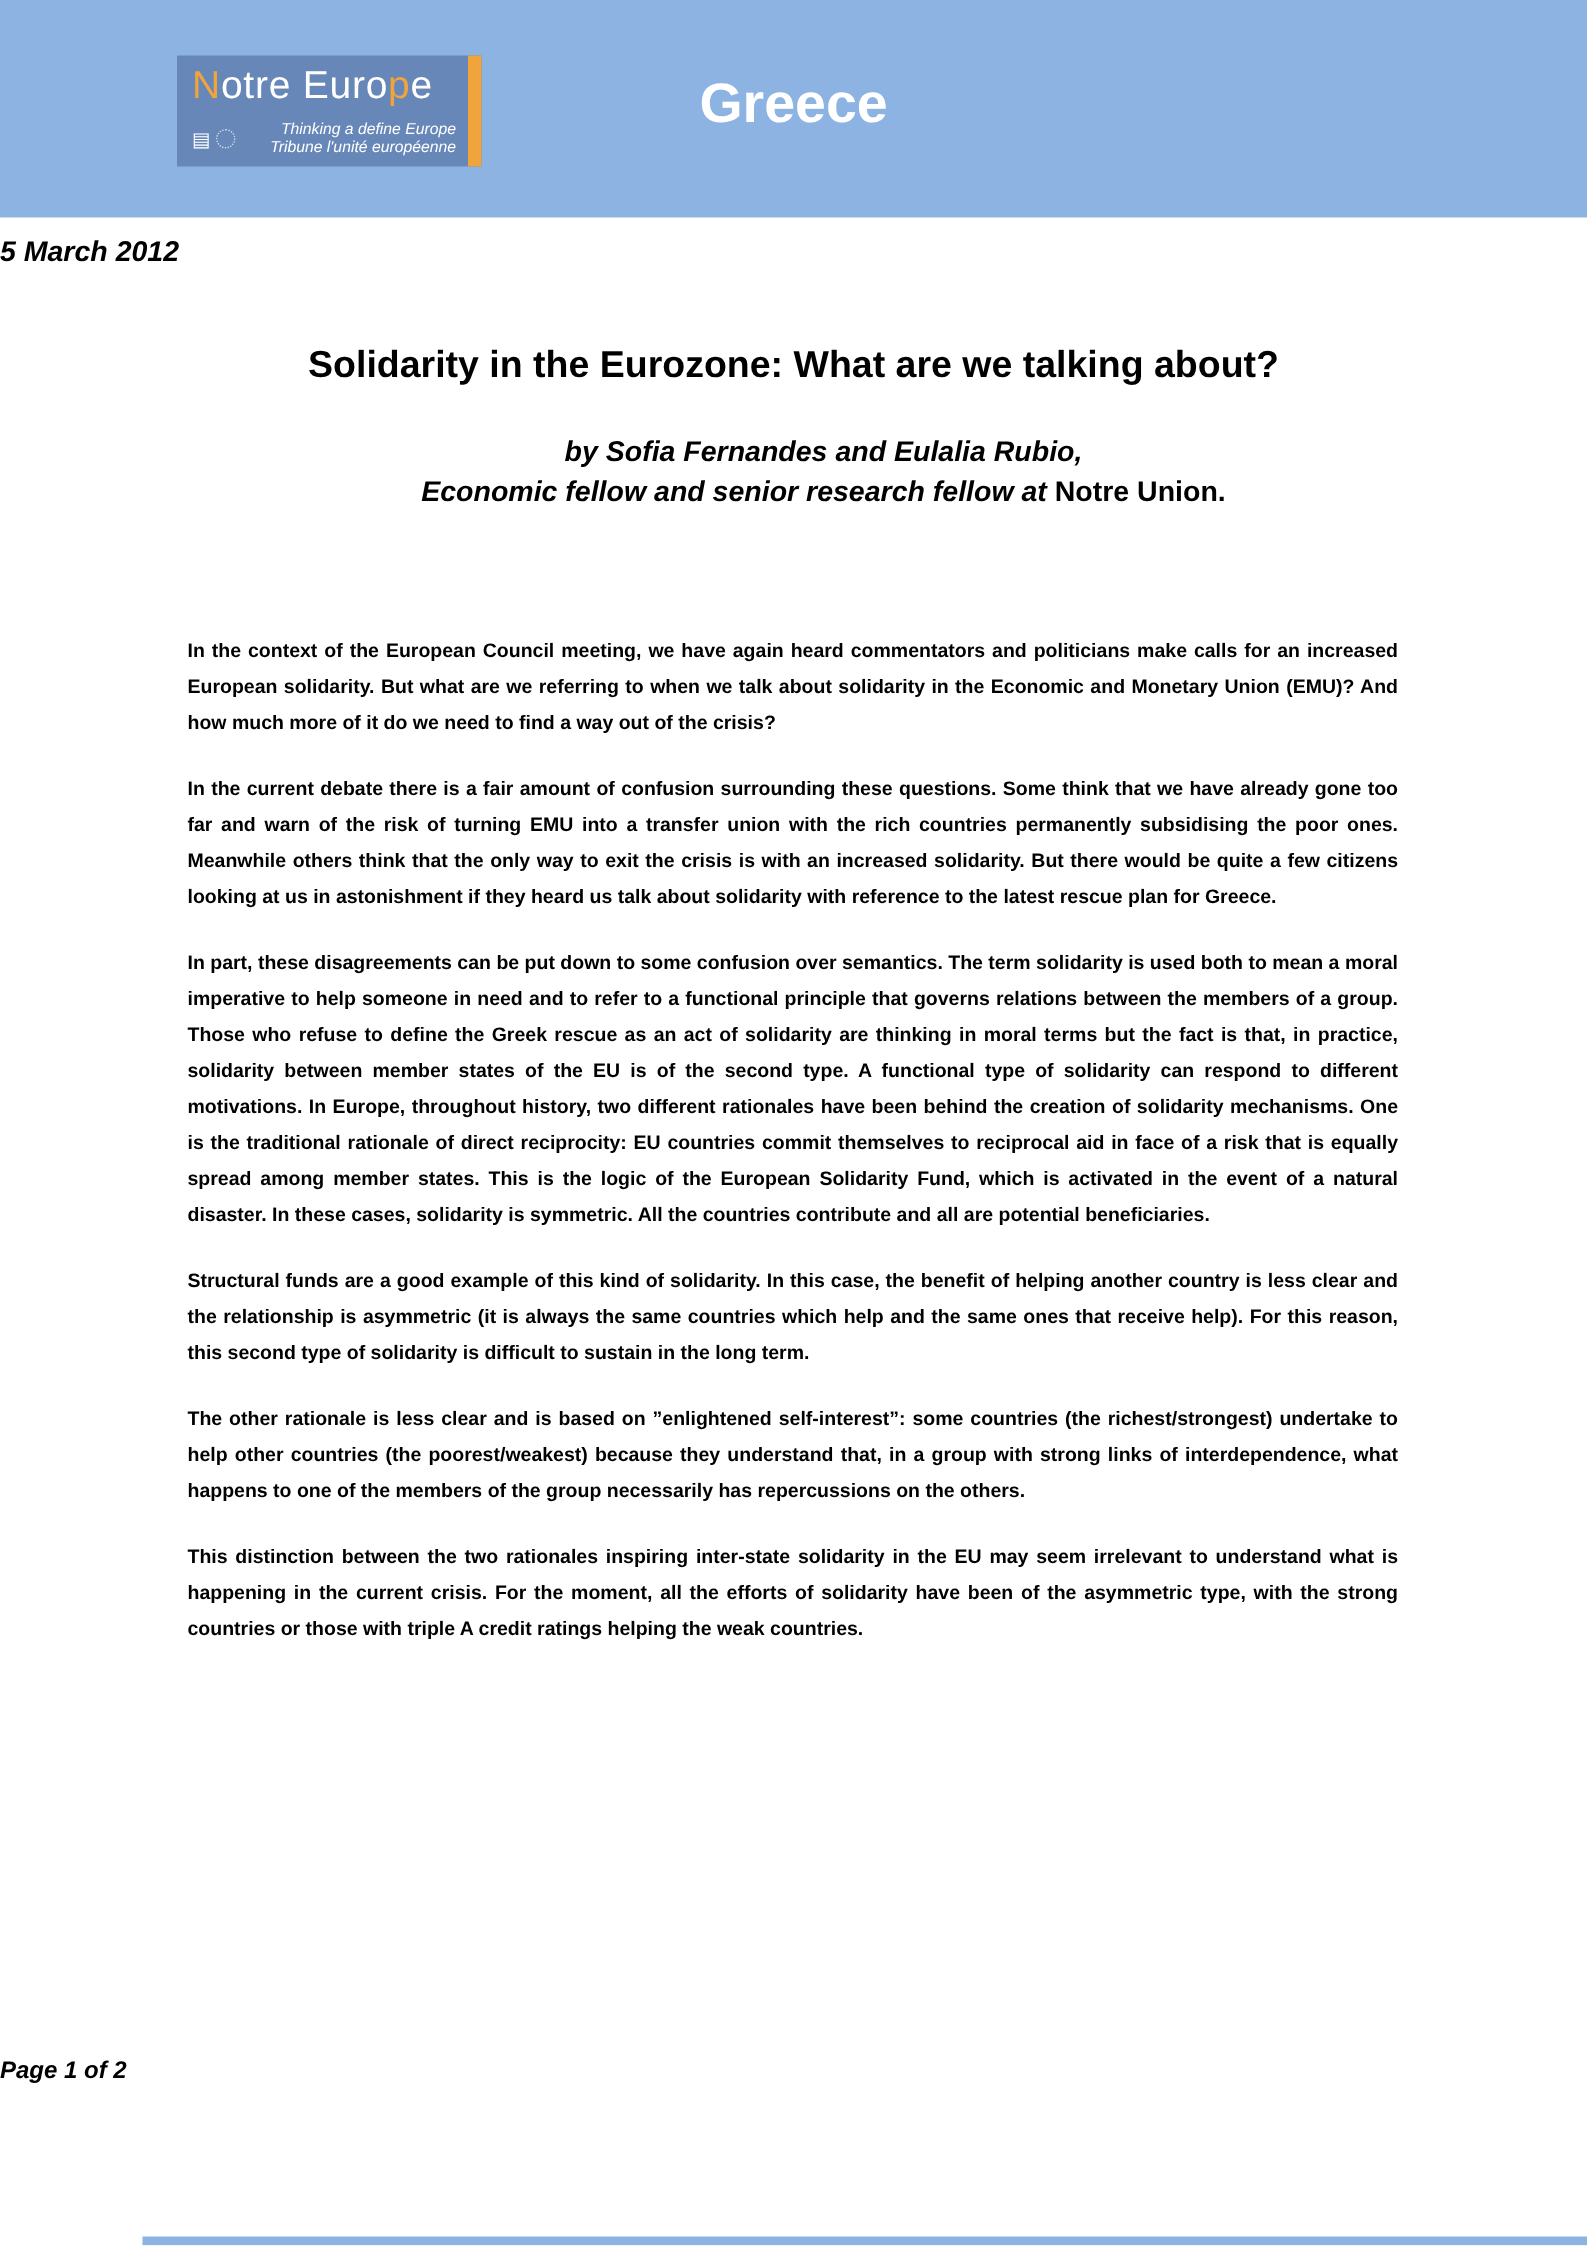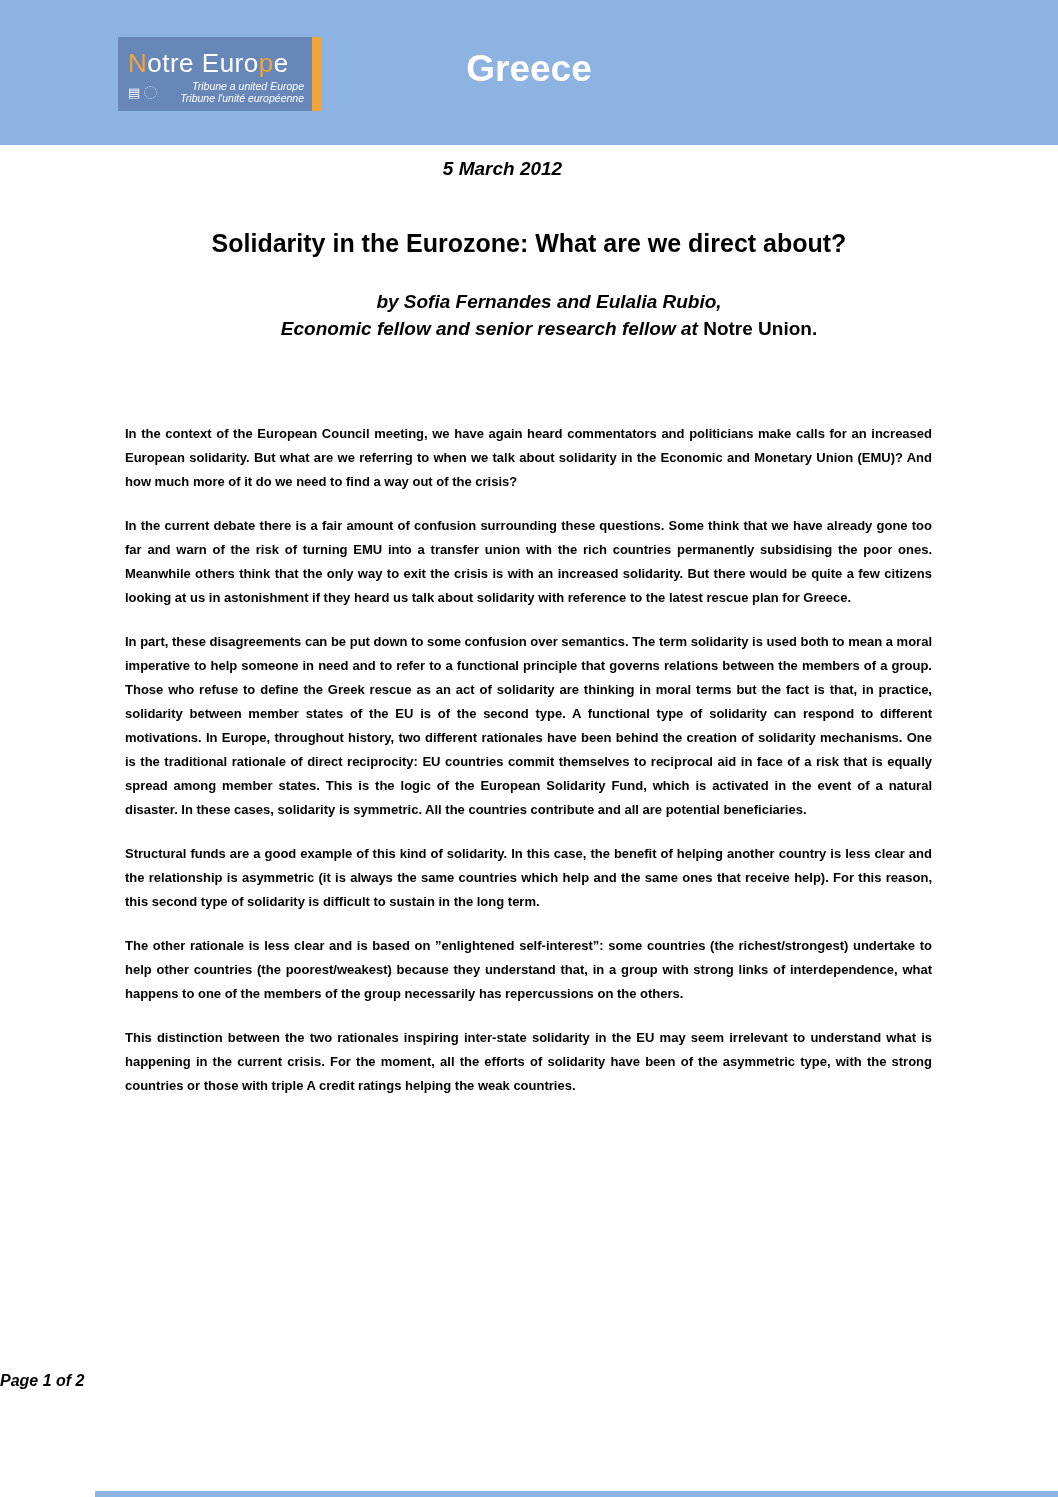--- a/index.html
+++ b/index.html
@@ -15,21 +15,21 @@
     position:relative; width:1058px; height:1497px; margin:0 auto;
     background:#ffffff; overflow:hidden;
   }
   
   .banner{
     position:relative; height:145px; background:var(--banner);
   }
   .logo{
     position:absolute; left:118px; top:37px; width:203px; height:74px;
     background:var(--logoBox); border-right:9px solid var(--orange);
-    padding:6px 8px 6px 10px; display:flex; flex-direction:column; justify-content:flex-end;
+    padding:6px 8px 6px 10px; display:flex; flex-direction:column; justify-content:space-between;
   }
   .brand{
     color:#ffffff; font-size:26px; line-height:1.05; letter-spacing:.5px;
     white-space:nowrap; font-weight:400; margin-bottom:3px;
   }
   .brand .accent{ color:var(--orange); }
   .tag-row{ display:flex; align-items:center; gap:4px; }
   .doc-icon{ color:#ffffff; font-size:13px; line-height:1; }
   .stars-icon{
     width:13px; height:13px; border:1px dotted rgba(255,255,255,.7);
@@ -38,21 +38,21 @@
   .taglines{
     flex:1; text-align:right; color:#ffffff; font-style:italic;
     font-size:10.5px; line-height:1.2; white-space:nowrap;
   }
   .tribune{
     position:absolute; left:0; right:0; top:48px; margin:0;
     text-align:center; color:#ffffff; font-size:37px; font-weight:700;
   }
   
   .date-line{
-    text-align:center; padding:13px 53px 0 0;
+    text-align:left; padding:13px 53px 0 0;
     font-size:19px; font-weight:700; font-style:italic;
   }
   
   .doc-title{
     margin:48px 70px 0; text-align:center;
     font-size:25px; font-weight:700; line-height:1.2;
   }
   .byline{
     margin-top:30px; text-align:center;
     font-size:19px; font-weight:700; font-style:italic; line-height:27px;margin-left:40px;
@@ -79,31 +79,31 @@
 
 <div class="page">
 
   <div class="banner">
     <div class="logo">
       <div class="brand"><span class="accent">N</span><span>otre Euro</span><span class="accent">p</span><span>e</span></div>
       <div class="tag-row">
         <span class="doc-icon">▤</span>
         <span class="stars-icon"></span>
         <span class="taglines">
-          <span>Tribune a united Europe</span><br>
+          <span>Thinking a define Europe</span><br>
           <span>Tribune l'unité européenne</span>
         </span>
       </div>
     </div>
     <h1 class="tribune">Greece</h1>
   </div>
 
   <div class="date-line">5 March 2012</div>
 
-  <h2 class="doc-title">Solidarity in the Eurozone: What are we direct about?</h2>
+  <h2 class="doc-title">Solidarity in the Eurozone: What are we talking about?</h2>
 
   <div class="byline">
     <div>by Sofia Fernandes and Eulalia Rubio,</div>
     <div><span>Economic fellow and senior research fellow at </span><span class="org">Notre Union.</span></div>
   </div>
 
   <div class="body-text">
     <p>In the context of the European Council meeting, we have again heard commentators and politicians make calls for an increased European solidarity. But what are we referring to when we talk about solidarity in the Economic and Monetary Union (EMU)? And how much more of it do we need to find a way out of the crisis?</p>
     <p>In the current debate there is a fair amount of confusion surrounding these questions. Some think that we have already gone too far and warn of the risk of turning EMU into a transfer union with the rich countries permanently subsidising the poor ones. Meanwhile others think that the only way to exit the crisis is with an increased solidarity. But there would be quite a few citizens looking at us in astonishment if they heard us talk about solidarity with reference to the latest rescue plan for Greece.</p>
     <p>In part, these disagreements can be put down to some confusion over semantics. The term solidarity is used both to mean a moral imperative to help someone in need and to refer to a functional principle that governs relations between the members of a group. Those who refuse to define the Greek rescue as an act of solidarity are thinking in moral terms but the fact is that, in practice, solidarity between member states of the EU is of the second type. A functional type of solidarity can respond to different motivations. In Europe, throughout history, two different rationales have been behind the creation of solidarity mechanisms. One is the traditional rationale of direct reciprocity: EU countries commit themselves to reciprocal aid in face of a risk that is equally spread among member states. This is the logic of the European Solidarity Fund, which is activated in the event of a natural disaster. In these cases, solidarity is symmetric. All the countries contribute and all are potential beneficiaries.</p>

